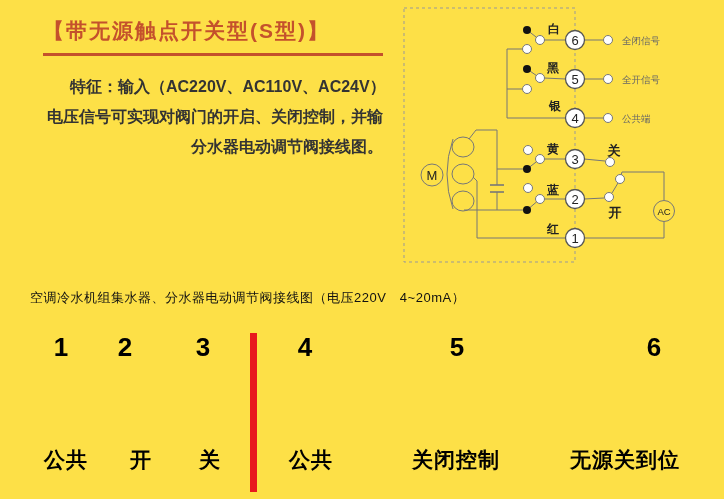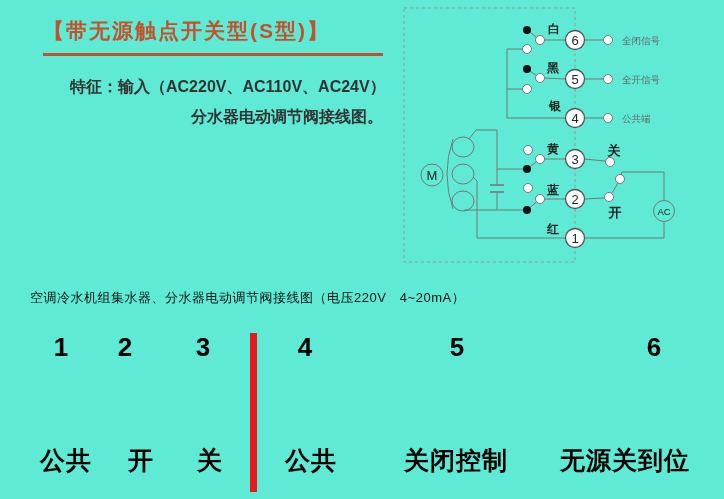--- a/index.html
+++ b/index.html
@@ -1,17 +1,17 @@
 <!DOCTYPE html>
 <html><head>
 <meta charset="utf-8">
 <style>
   html,body{margin:0;padding:0;background:#fff;}
   .page{
-    position:relative;width:724px;height:499px;background:#5eead4;overflow:hidden;
+    position:relative;width:724px;height:499px;background:#fde047;overflow:hidden;
     font-family:"Liberation Sans","DejaVu Sans",sans-serif;
   }
   
   .title-block{position:absolute;left:43px;top:15px;width:341px;}
   .title-text{
     color:#c4512c;font-size:21px;font-weight:bold;letter-spacing:2px;
     white-space:nowrap;line-height:32px;
   }
   .title-underline{margin-top:6px;height:3px;background:#c4512c;width:340px;}
   
@@ -21,37 +21,38 @@
   .desc .ln.indent{padding-left:27px;}
   
   .caption{position:absolute;left:30px;top:289px;font-size:13px;color:#111;
     letter-spacing:0.5px;white-space:nowrap;}
   
   .diagram{position:absolute;left:395px;top:0px;width:329px;height:285px;}
   
   .tnum{position:absolute;top:334px;transform:translateX(-50%);
     font-size:26px;font-weight:bold;color:#000;line-height:26px;}
   .tlabel{position:absolute;top:446px;transform:translateX(-50%);
-    font-size:25px;font-weight:bold;color:#000;letter-spacing:1px;
+    font-size:21px;font-weight:bold;color:#000;letter-spacing:1px;
     white-space:nowrap;line-height:28px;}
   .red-divider{position:absolute;left:250px;top:333px;width:7px;height:159px;
     background:#e8191d;}
 </style>
 </head>
 <body>
 
 <div class="page">
 
   <div class="title-block">
     <div class="title-text">【带无源触点开关型(S型)】</div>
     <div class="title-underline"></div>
   </div>
 
   <div class="desc">
     <div class="ln indent">特征：输入（AC220V、AC110V、AC24V）</div>
+    <div class="ln">电压信号可实现对阀门的开启、关闭控制，并输</div>
     <div class="ln">分水器电动调节阀接线图。</div>
   </div>
 
   <svg class="diagram" viewBox="395 0 329 285" xmlns="http://www.w3.org/2000/svg">
     <g fill="none" stroke="#777" stroke-width="1">
 
       <rect x="404" y="8" width="171" height="254" stroke="#999" stroke-dasharray="3,3"></rect>
 
       <g>
         <line x1="540" y1="40" x2="527" y2="30"></line>

